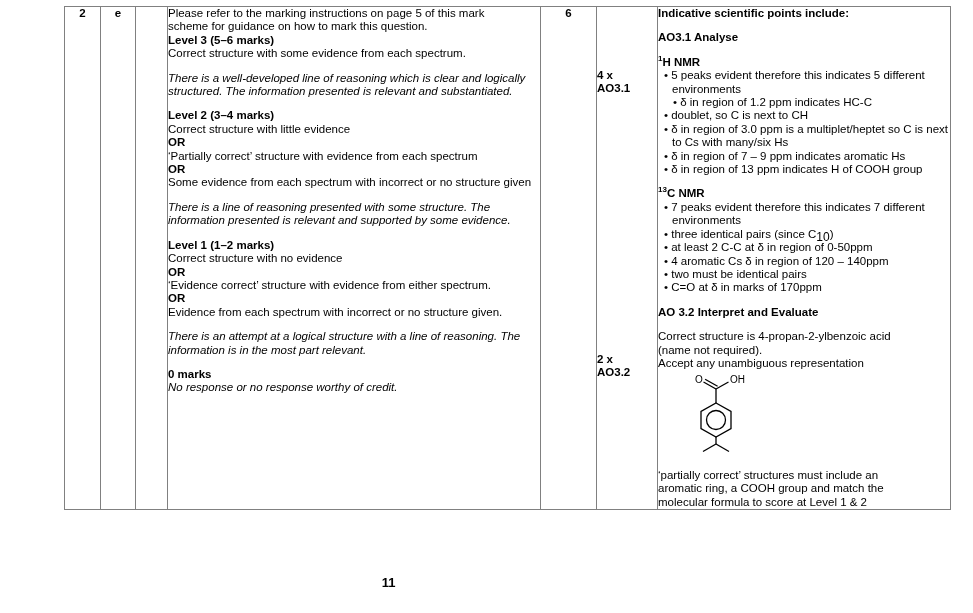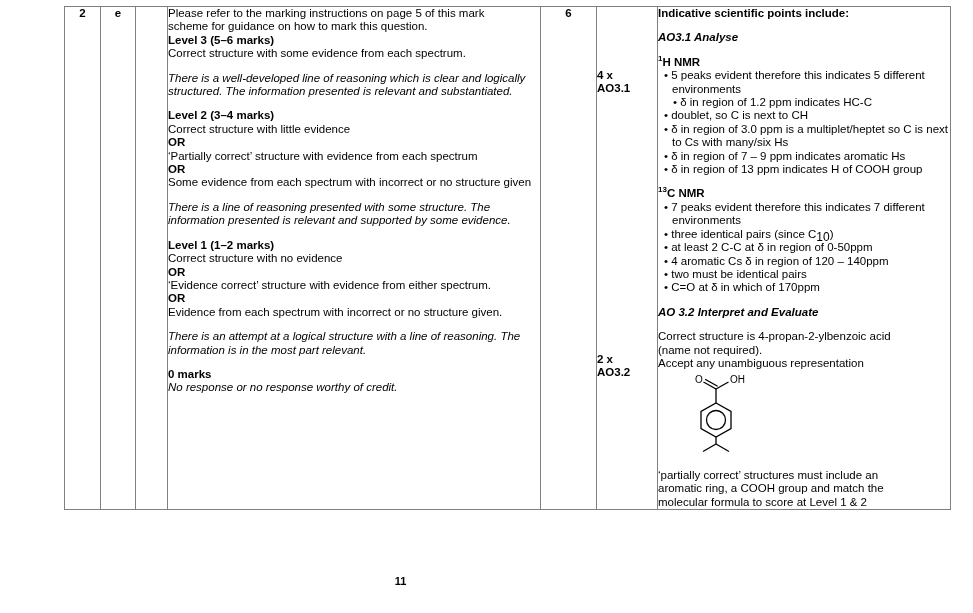--- a/index.html
+++ b/index.html
@@ -61,21 +61,21 @@
   }
   td.ans {
     padding: 3px 5px 4px 6px;
     margin-left: 12px;
   }
   td.gui {
     padding: 3px 5px 4px 7px;
   }
   .b { font-weight: bold; }
   .i { font-style: italic; }
-  .bi { font-weight: bold; font-style: italic; }
+  .bi { font-weight: bold; }
   .sp { height: 11px; }
   p.ln {
     margin: 0;
   }
   .ao-block {
     position: relative;
     height: 100%;
   }
   .ao-1 {
     position: absolute;
@@ -103,25 +103,25 @@
     padding-left: 26px;
     text-indent: -11px;
   }
   sup { font-size: 8px; vertical-align: super; line-height: 0; }
   sub { font-size: 12px; vertical-align: sub; line-height: 0; }
   .struct {
     margin: 2px 0 0 18px;
   }
   .pagenum {
     position: absolute;
-    left: 12px;
+    left: 0;
     top: 575px;
     width: 777px;
     text-align: center;
-    font-size: 11px;
+    font-size: 13px;
     font-weight: bold;
   }
   .tail-row td { height: 22px; }
 </style>
 </head>
 <body>
 
 <div class="page">
 
   <table class="ms">
@@ -197,21 +197,21 @@
           <p class="ln bullet-indent">• δ in region of 3.0 ppm is a multiplet/heptet so C is next to Cs with many/six Hs</p>
           <p class="ln bullet-indent">• δ in region of 7 – 9 ppm indicates aromatic Hs</p>
           <p class="ln bullet-indent">• δ in region of 13 ppm indicates H of COOH group</p>
           <div class="sp"></div>
           <p class="ln b"><sup>13</sup><span>C NMR</span></p>
           <p class="ln bullet-indent">• 7 peaks evident therefore this indicates 7 different environments</p>
           <p class="ln bullet-indent"><span>• three identical pairs (since C</span><sub>10</sub><span>)</span></p>
           <p class="ln bullet-indent">• at least 2 C-C at δ in region of 0-50ppm</p>
           <p class="ln bullet-indent">• 4 aromatic Cs δ in region of 120 – 140ppm</p>
           <p class="ln bullet-indent">• two must be identical pairs</p>
-          <p class="ln bullet-indent">• C=O at δ in which of 170ppm</p>
+          <p class="ln bullet-indent">• C=O at δ in marks of 170ppm</p>
           <div class="sp"></div>
           <p class="ln bi">AO 3.2 Interpret and Evaluate</p>
           <div class="sp"></div>
           <p class="ln">Correct structure is 4-propan-2-ylbenzoic acid</p>
           <p class="ln"> (name not required).</p>
           <p class="ln">Accept any unambiguous representation</p>
 
           <div class="struct">
             <svg width="96" height="82" viewBox="0 0 96 82">
 

